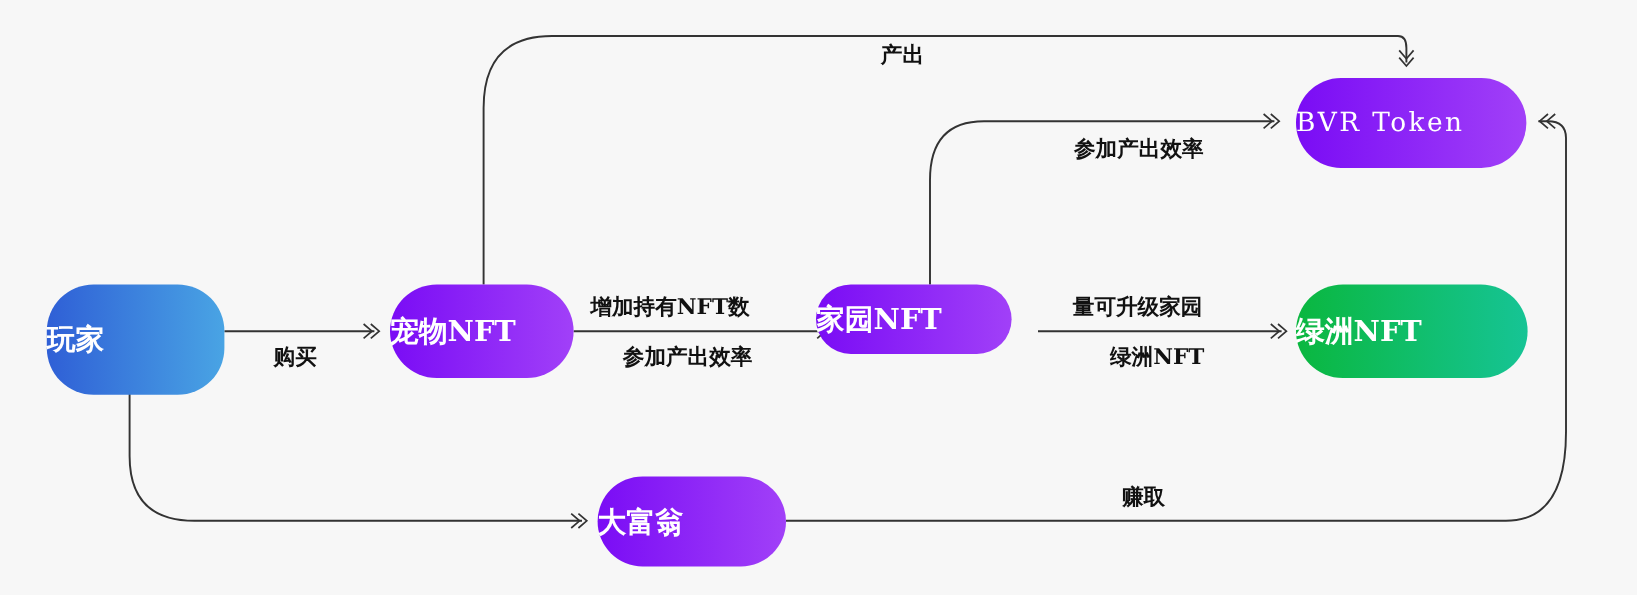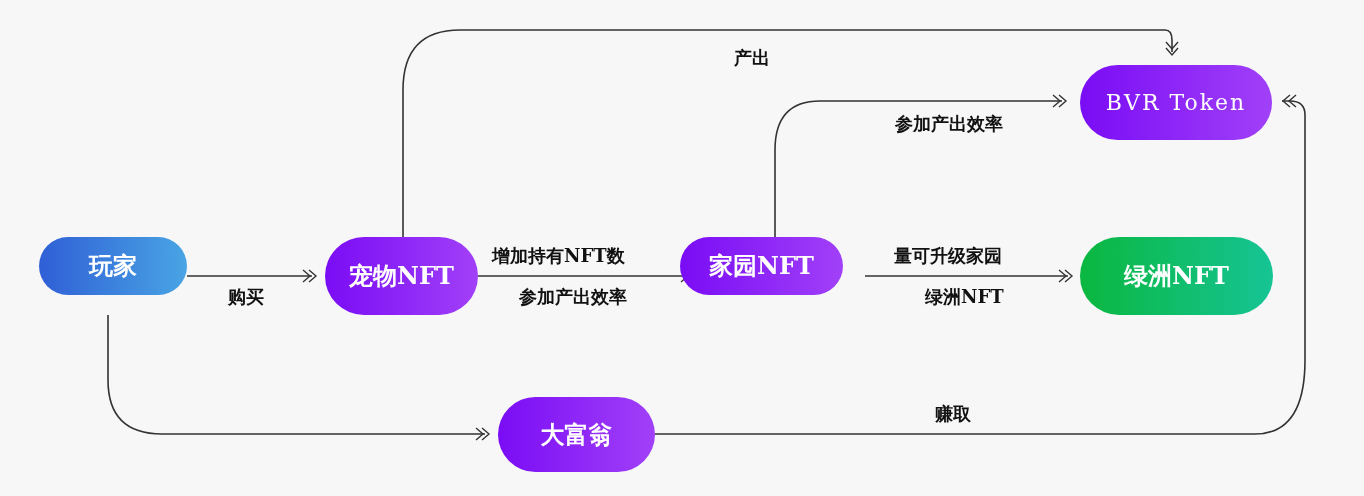--- a/index.html
+++ b/index.html
@@ -3,31 +3,31 @@
 <meta charset="utf-8">
 <style>
   html, body { margin: 0; padding: 0; }
   body {
     width: 1364px; height: 496px; background: #f7f7f7;
     position: relative; overflow: hidden;
     font-family: "DejaVu Serif", "Liberation Serif", serif;
   }
   svg.edges { position: absolute; left: 0; top: 0; }
   .node {
-    position: absolute; display: flex; align-items: center; justify-content: center;
+    position: absolute; display: flex; align-items: center; justify-content: flex-start;
     color: #ffffff; font-weight: bold; font-size: 24px; box-sizing: border-box;
   }
   .purple { background: linear-gradient(90deg, #7a0cf5 0%, #a140f8 100%); }
   .blue { background: linear-gradient(90deg, #2f5fd6 0%, #49a4e4 100%); }
   .green { background: linear-gradient(90deg, #0ab73f 0%, #16c495 100%); }
   .label {
     position: absolute; font-size: 18px; font-weight: bold; color: #111;
     white-space: nowrap; text-align: center;
   }
-  #n-player { left: 39px; top: 237px; width: 148px; height: 58px; border-radius: 39px; font-family: Liberation Serif, serif; }
+  #n-player { left: 39px; top: 237px; width: 148px; height: 92px; border-radius: 39px; font-family: Liberation Serif, serif; }
   #n-pet { left: 325px; top: 237px; width: 153px; height: 78px; border-radius: 39px; }
   #n-home { left: 680px; top: 237px; width: 163px; height: 58px; border-radius: 39px; }
   #n-oasis { left: 1080px; top: 237px; width: 193px; height: 78px; border-radius: 39px; }
   #n-bvr { left: 1080px; top: 65px; width: 192px; height: 75px; border-radius: 38px;
            font-weight: normal; font-size: 22px; letter-spacing: 2px; }
   #n-rich { left: 498px; top: 397px; width: 157px; height: 75px; border-radius: 38px; font-family: Liberation Serif, serif; }
 </style>
 </head>
 <body>
 
@@ -65,19 +65,19 @@
   <span>绿洲NFT</span>
 </div>
 <div id="n-bvr" class="node purple">
   <span>BVR Token</span>
 </div>
 <div id="n-rich" class="node purple">
   <span>大富翁</span>
 </div>
 
 <div class="label" style="left:228px;top:285px;">购买</div>
-<div class="label" style="left:734px;top:46px;">产出</div>
+<div class="label" style="left:734px;top:34px;">产出</div>
 <div class="label" style="left:895px;top:112px;">参加产出效率</div>
 <div class="label" style="left:492px;top:244px;text-align:center;">增加持有NFT数</div>
 <div class="label" style="left:519px;top:285px;">参加产出效率</div>
 <div class="label" style="left:894px;top:244px;">量可升级家园</div>
 <div class="label" style="left:925px;top:285px;">绿洲NFT</div>
 <div class="label" style="left:935px;top:402px;text-align:right;">赚取</div>
 
 </body></html>

